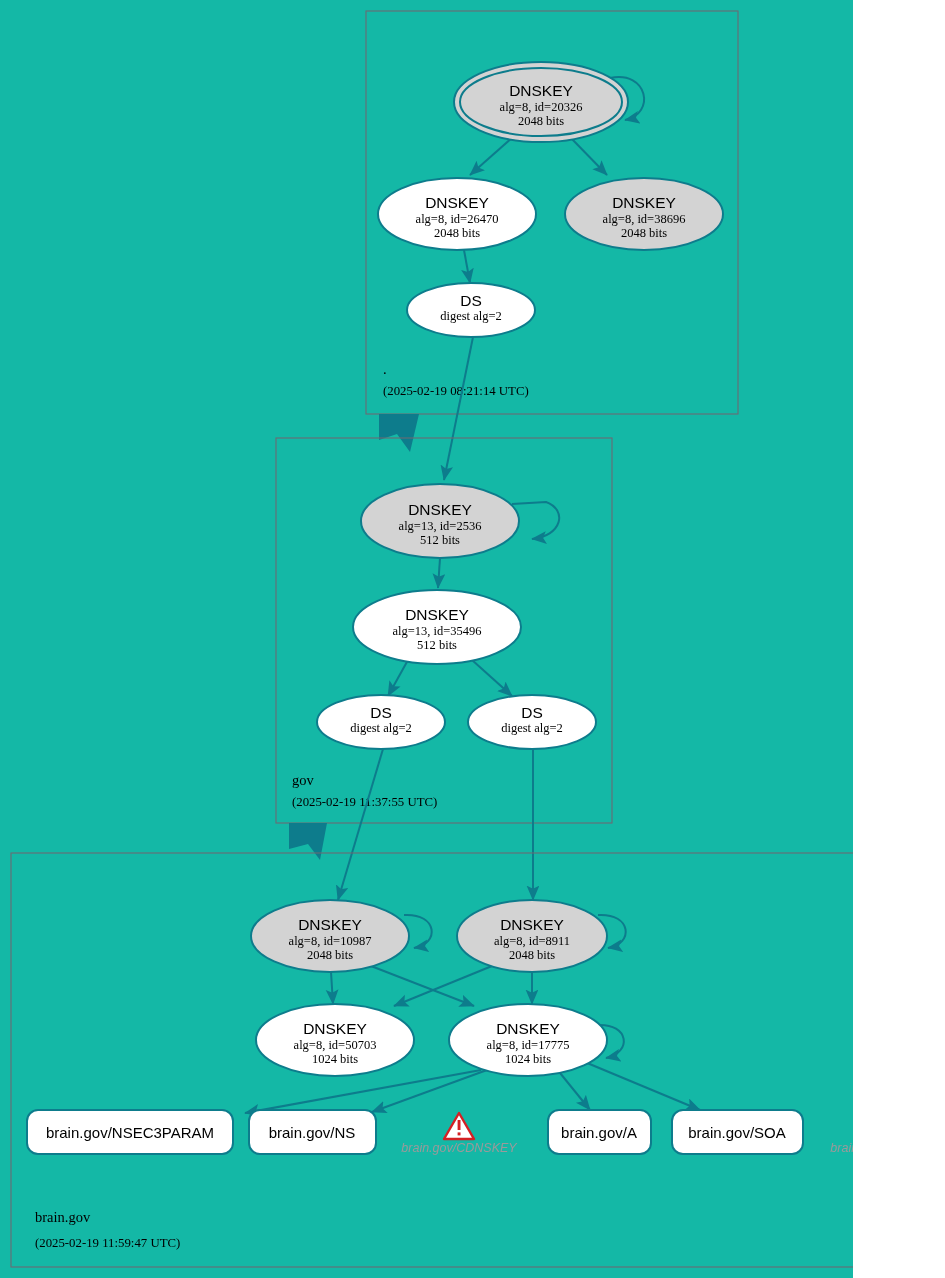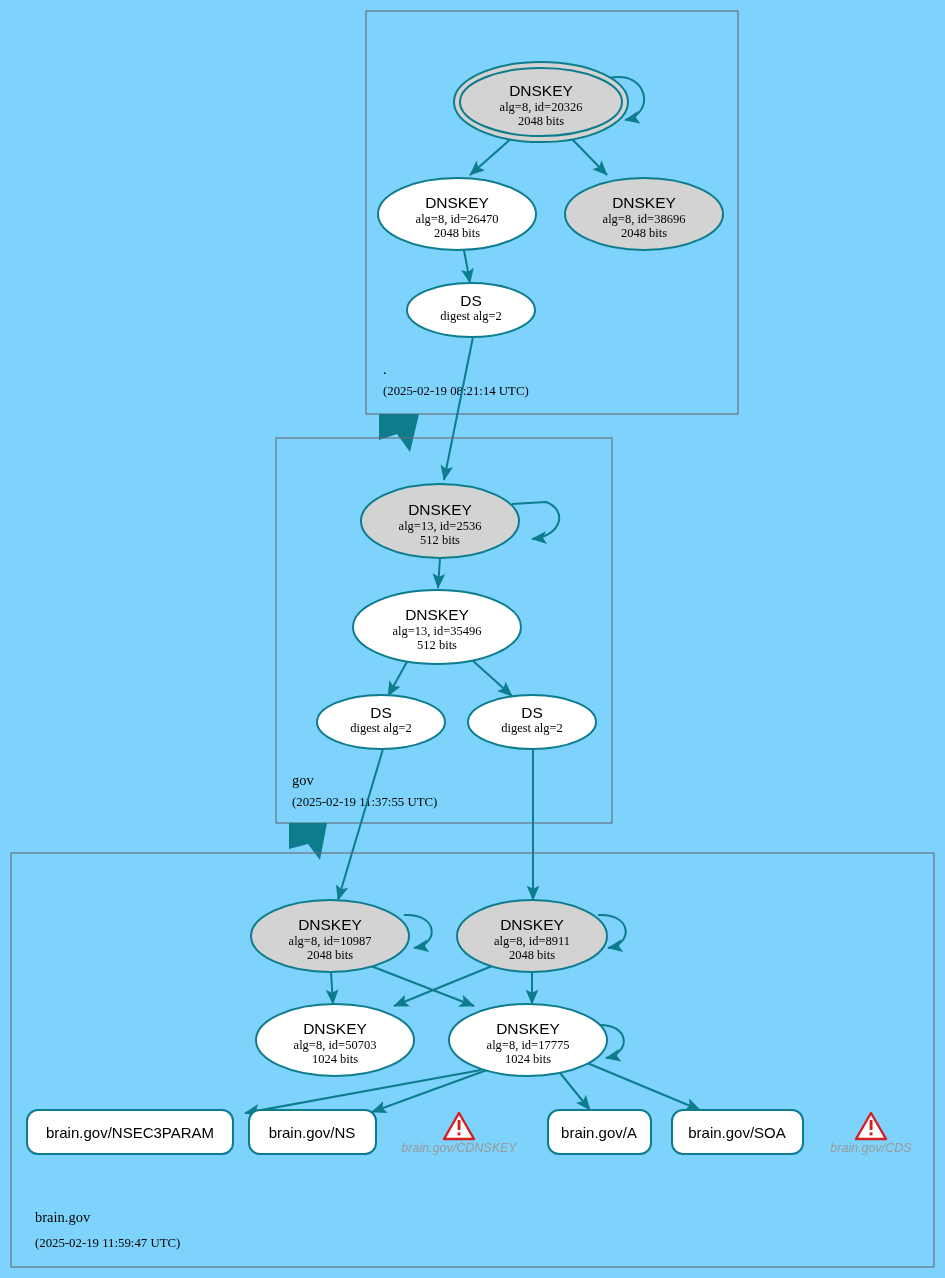--- a/index.html
+++ b/index.html
@@ -5,23 +5,23 @@
   html, body {
     margin: 0;
     padding: 0;
     background: #ffffff;
   }
   body {
     font-family: "Liberation Sans", sans-serif;
   }
   #canvas {
     position: relative;
-    width: 945px;
+    width: 853px;
     height: 1278px;
-    background: #7dd3fc;
+    background: #14b8a6;
     overflow: hidden;
   }
   svg#graph {
     position: absolute;
     left: 0;
     top: 0;
     width: 945px;
     height: 1278px;
   }
   .zone-box {

